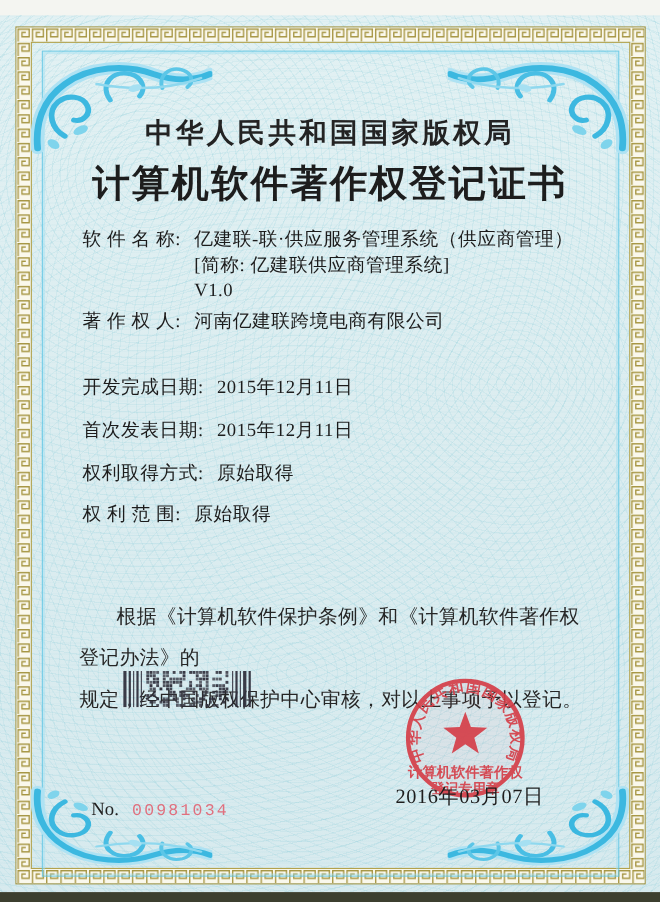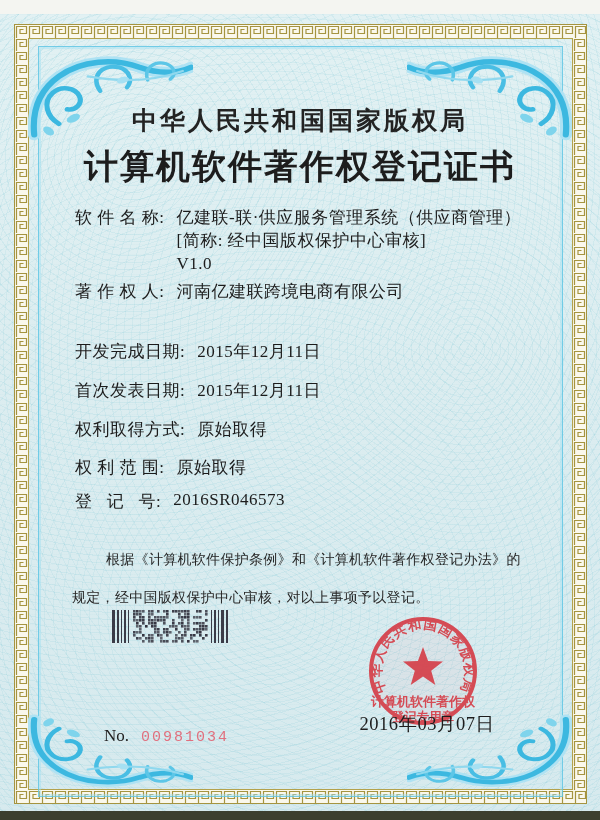--- a/index.html
+++ b/index.html
@@ -53,24 +53,24 @@
   .cert-title{position:absolute;top:130px;left:0;right:0;text-align:center;
     font-size:34px;font-weight:bold;letter-spacing:2px;color:#1d1d1d;}
   .cert-no{position:absolute;top:181px;right:80px;font-size:12.5px;color:#3a3a3a;
     display:flex;gap:8px;letter-spacing:.5px;}
   .row{position:absolute;left:75px;right:55px;display:flex;align-items:flex-start;
     font-size:17px;color:#1c1c1c;}
   .f-label{flex:0 0 86px;white-space:pre;letter-spacing:.5px;}
   .f-value{margin-left:12px;letter-spacing:.5px;}
   .name-lines div{line-height:23px;}
   .statement{position:absolute;left:72px;right:62px;top:527px;
-    font-size:14px;line-height:38px;color:#262626;letter-spacing:.3px;}
+    font-size:18px;line-height:38px;color:#262626;letter-spacing:.3px;}
   .statement .s1{text-indent:34px;}
   .barcode{position:absolute;left:112px;top:596px;width:118px;height:33px;}
-  .serial{position:absolute;left:104px;top:712px;display:flex;align-items:baseline;gap:12px;}
+  .serial{position:absolute;left:83px;top:712px;display:flex;align-items:baseline;gap:12px;}
   .serial .no-label{font-size:17px;color:#222;}
   .serial .no-value{font-family:"Liberation Mono","DejaVu Sans Mono",monospace;
     font-size:15px;color:#e0707e;letter-spacing:2px;}
   .seal{position:absolute;left:348px;top:580px;width:150px;height:150px;opacity:.93;}
   .seal-date{position:absolute;left:357px;top:697px;width:140px;text-align:center;
     font-size:18.5px;color:#1d1d1d;letter-spacing:.5px;}
 </style>
 </head>
 <body>
 
@@ -181,21 +181,21 @@
     </svg>
   </div>
 
   <div class="authority">中华人民共和国国家版权局</div>
   <div class="cert-title">计算机软件著作权登记证书</div>
 
   <div class="row" style="top:192px">
     <span class="f-label">软 件 名 称:</span>
     <span class="f-value name-lines">
       <div>亿建联-联·供应服务管理系统（供应商管理）</div>
-      <div>[简称: 经中国版权保护中心审核]</div>
+      <div>[简称: 亿建联供应商管理系统]</div>
       <div>V1.0</div>
     </span>
   </div>
   <div class="row" style="top:266px">
     <span class="f-label">著 作 权 人:</span>
     <span class="f-value">河南亿建联跨境电商有限公司</span>
   </div>
   <div class="row" style="top:326px">
     <span class="f-label">开发完成日期:</span>
     <span class="f-value">2015年12月11日</span>
@@ -204,24 +204,20 @@
     <span class="f-label">首次发表日期:</span>
     <span class="f-value">2015年12月11日</span>
   </div>
   <div class="row" style="top:404px">
     <span class="f-label">权利取得方式:</span>
     <span class="f-value">原始取得</span>
   </div>
   <div class="row" style="top:442px">
     <span class="f-label">权 利 范 围:</span>
     <span class="f-value">原始取得</span>
-  </div>
-  <div class="row" style="top:476px">
-    <span class="f-label">登   记   号:</span>
-    <span class="f-value">2016SR046573</span>
   </div>
 
   <div class="statement">
     <div class="s1">根据《计算机软件保护条例》和《计算机软件著作权登记办法》的</div>
     <div class="s2">规定，经中国版权保护中心审核，对以上事项予以登记。</div>
   </div>
 
   <svg class="barcode" id="barcode-svg" viewBox="0 0 118 33" xmlns="http://www.w3.org/2000/svg">
       <rect x="0" y="0" width="3" height="33" fill="#32323e" fill-opacity="0.95"></rect>
       <rect x="5" y="0" width="2" height="33" fill="#32323e" fill-opacity="0.95"></rect>

